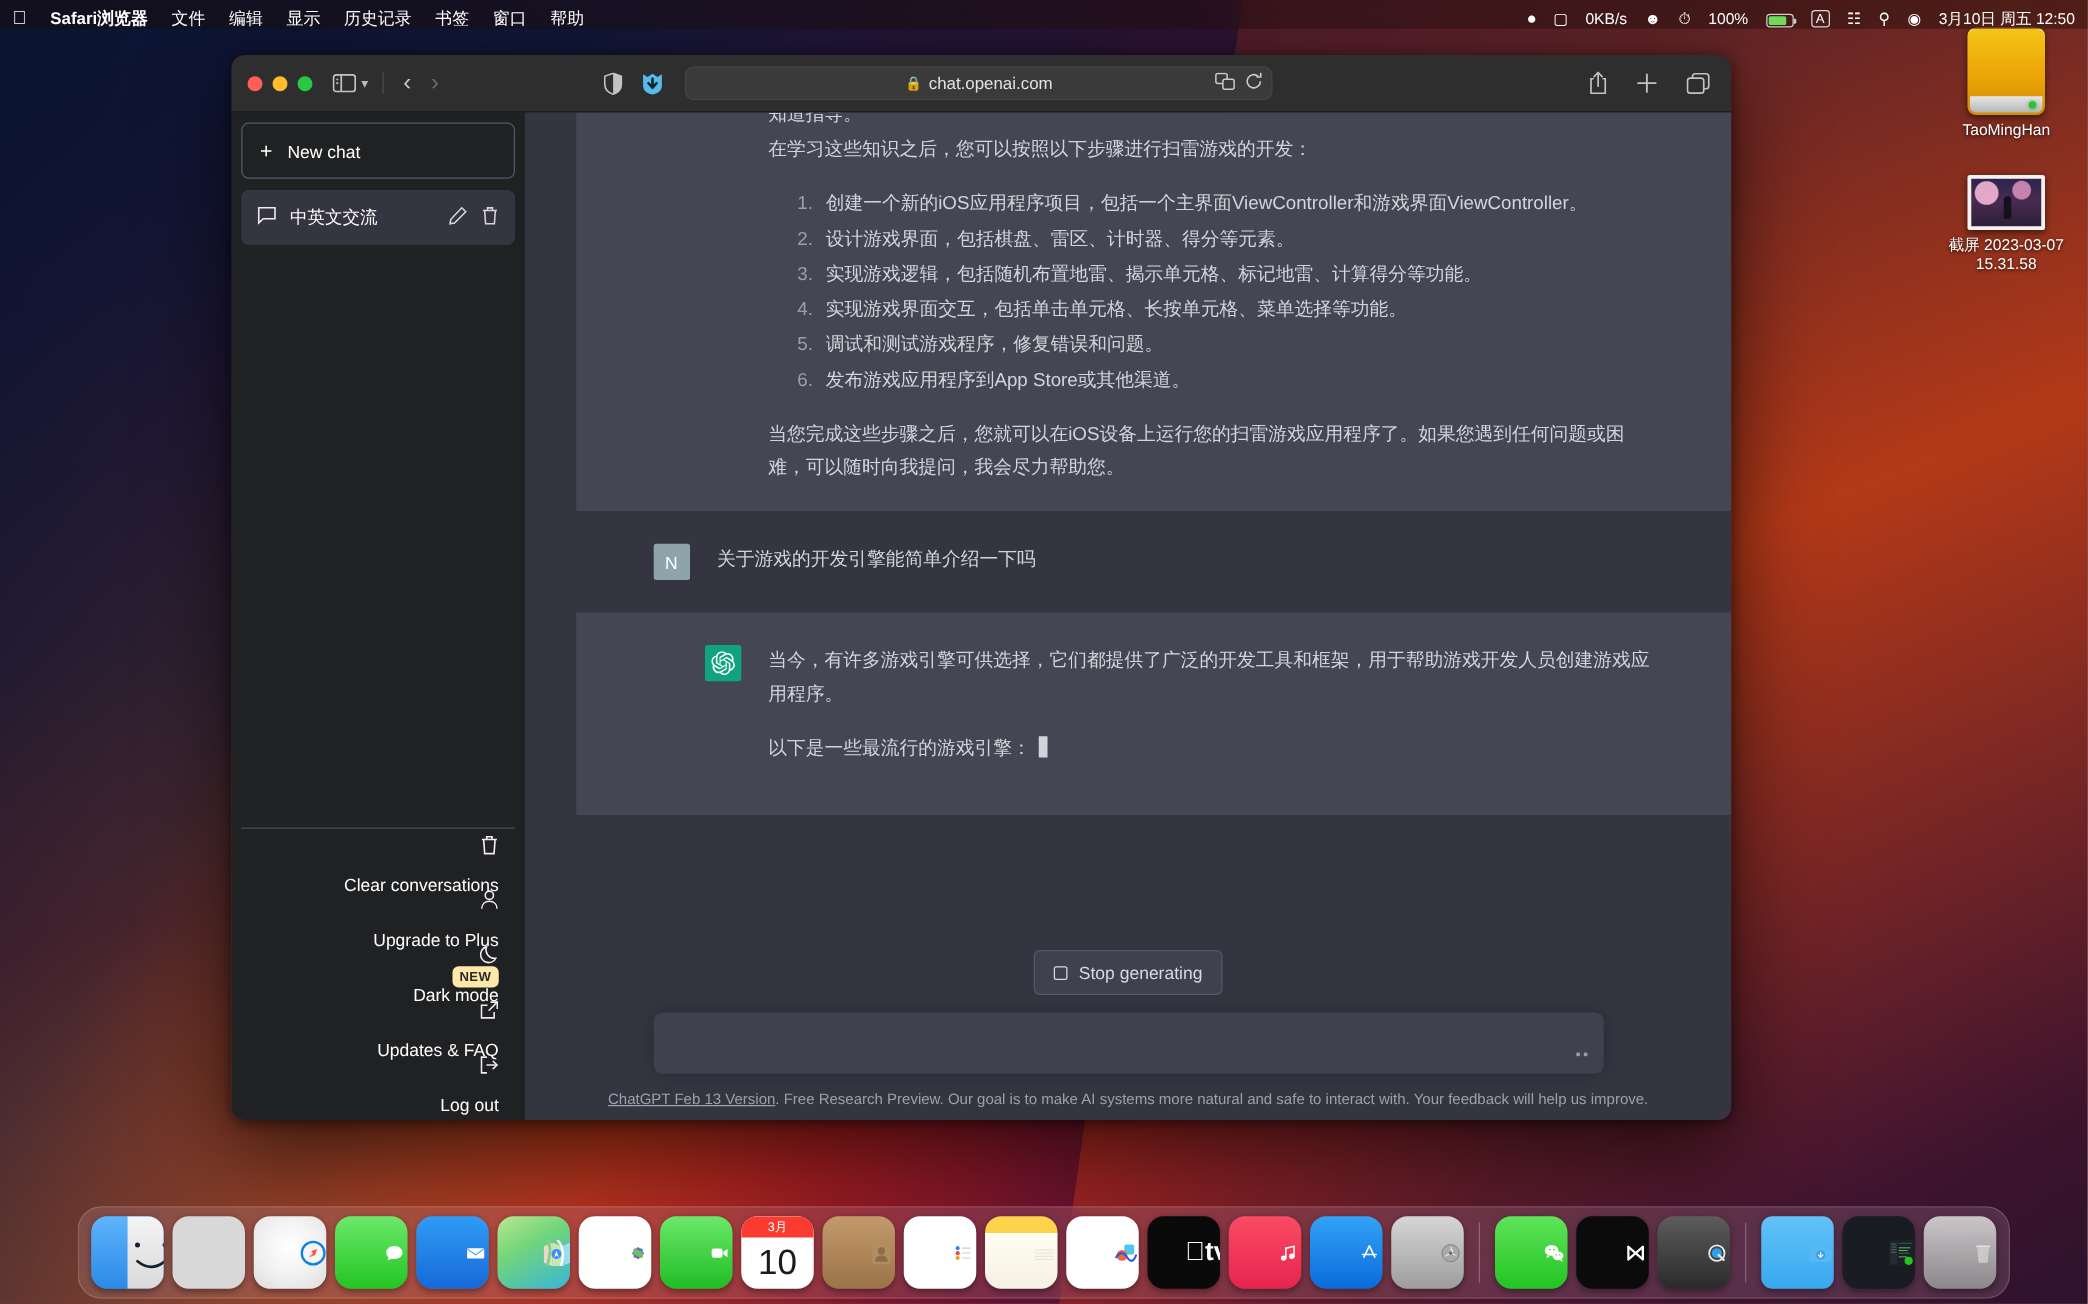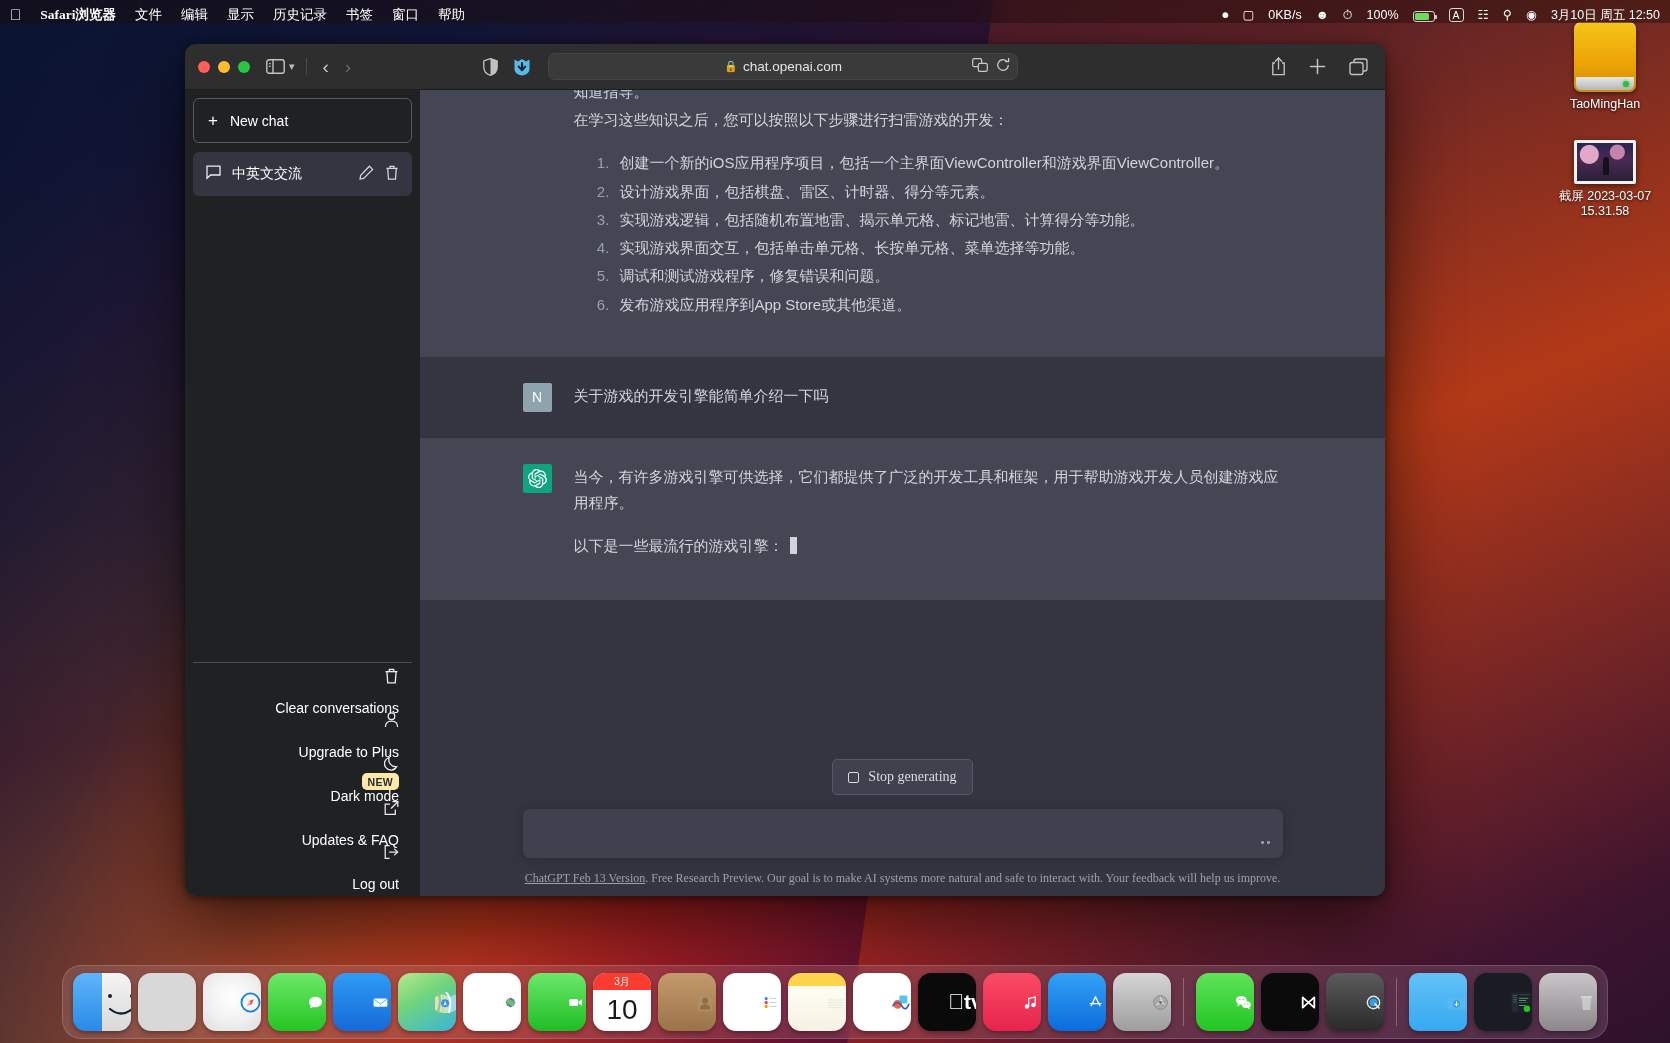--- a/index.html
+++ b/index.html
@@ -45,21 +45,21 @@
     background: rgba(30,12,8,0.42);
     backdrop-filter: blur(14px);
     display: flex; align-items: flex-end;
     color: #fff; font-size: 13.5px;
     padding: 0 10px 1px 10px;
     z-index: 40;
     overflow: hidden;
   }
   .mb-left { display: flex; align-items: flex-end; gap: 19px; }
   .mb-apple { font-size: 15px; line-height: 14px; }
-  .mb-item { line-height: 14px; white-space: nowrap; font-family: Liberation Serif, serif; }
+  .mb-item { line-height: 14px; white-space: nowrap; }
   .mb-item.bold { font-weight: bold; }
   .mb-right { margin-left: auto; display: flex; align-items: flex-end; gap: 14px; font-size: 12.5px; line-height: 14px; }
   .mb-ic { display: inline-block; line-height: 14px; }
   .mb-batt {
     display:inline-flex; align-items:center; gap:2px;
   }
   .batt-box {
     width: 22px; height: 11px; border: 1.3px solid #cfcfcf; border-radius: 3px;
     position: relative; display:inline-block;
   }
@@ -188,21 +188,21 @@
   }
 
   
   .gpt-main {
     flex: 1; min-width: 0; background: #343541;
     display: flex; flex-direction: column; position: relative;
     color: #d1d5db;
   }
   .scrollarea { flex: 1; overflow: hidden; position: relative; }
   .msg { width: 100%; display: flex; justify-content: center; }
-  .msg.assist { background: #444654; }
+  .msg.assist { background: #444654; margin-left: 41px; }
   .msg.user { background: #343541; }
   .msg-inner {
     width: 760px; display: flex; gap: 22px;
     padding: 22px 0 22px 0;
     font-size: 15px; line-height: 1.75;
   }
   .msg-inner.tight { padding-top: 0; }
   .ava { width: 29px; height: 29px; flex: 0 0 29px; border-radius: 2px; }
   .ava.user { background: #8ea3ac; color: #fff; display: flex; align-items: center; justify-content: center; font-size: 14px; }
   .ava.bot { background: #10a37f; display: flex; align-items: center; justify-content: center; }
@@ -215,21 +215,21 @@
   .caret {
     display: inline-block; width: 7px; height: 17px;
     background: #d1d5db; vertical-align: -3px; margin-left: 6px;
   }
 
   
   .composer-wrap {
     flex: 0 0 auto;
     background: linear-gradient(180deg, rgba(52,53,65,0) 0%, #343541 38%, #343541 100%);
     padding: 18px 0 10px 0;
-    display: flex; flex-direction: column; align-items: center; font-family: Liberation Serif, serif;
+    display: flex; flex-direction: column; align-items: center;
   }
   .stopbtn {
     border: 1px solid #565869; border-radius: 5px; background: #40414f;
     color: #d9d9e3; font-size: 14px;
     padding: 9px 15px; display: flex; align-items: center; gap: 9px;
     cursor: pointer; margin-bottom: 14px;
   }
   .stop-sq { width: 11px; height: 11px; border: 1.6px solid #d9d9e3; border-radius: 2px; }
   .inputbox {
     width: 760px; height: 49px; border-radius: 7px;
@@ -530,20 +530,21 @@
               </div>
               <p>在学习这些知识之后，您可以按照以下步骤进行扫雷游戏的开发：</p>
               <ol class="steps">
                 <li>创建一个新的iOS应用程序项目，包括一个主界面ViewController和游戏界面ViewController。</li>
                 <li>设计游戏界面，包括棋盘、雷区、计时器、得分等元素。</li>
                 <li>实现游戏逻辑，包括随机布置地雷、揭示单元格、标记地雷、计算得分等功能。</li>
                 <li>实现游戏界面交互，包括单击单元格、长按单元格、菜单选择等功能。</li>
                 <li>调试和测试游戏程序，修复错误和问题。</li>
                 <li>发布游戏应用程序到App Store或其他渠道。</li>
               </ol>
+              <p>当您完成这些步骤之后，您就可以在iOS设备上运行您的扫雷游戏应用程序了。如果您遇到任何问题或困难，可以随时向我提问，我会尽力帮助您。</p>
             </div>
           </div>
         </div>
 
         <div class="msg user">
           <div class="msg-inner" style="padding:26px 0;">
             <div class="ava user">N</div>
             <div class="body">
               <p>关于游戏的开发引擎能简单介绍一下吗</p>
             </div>

